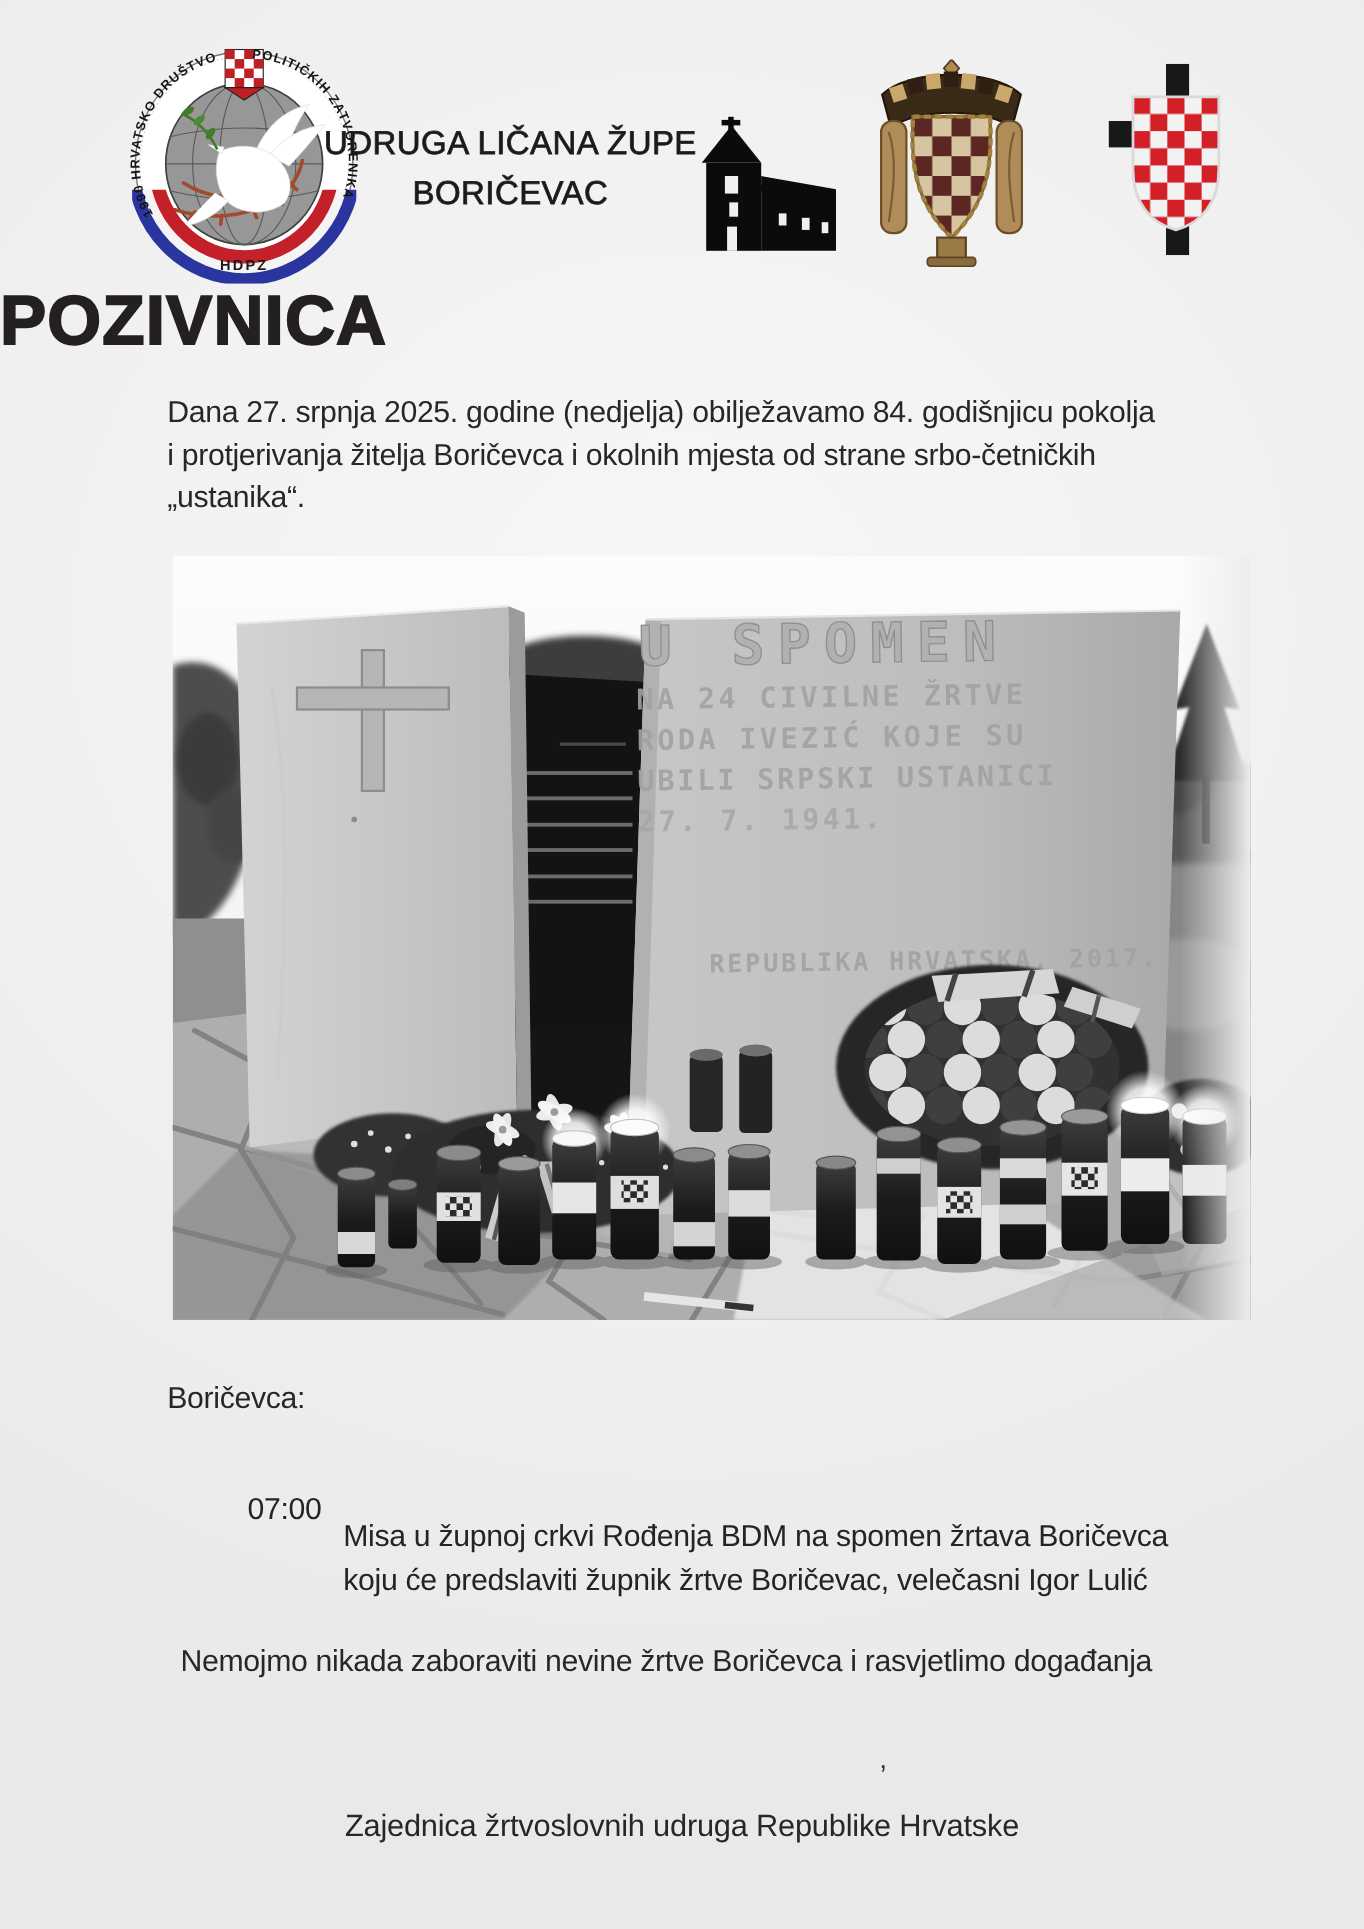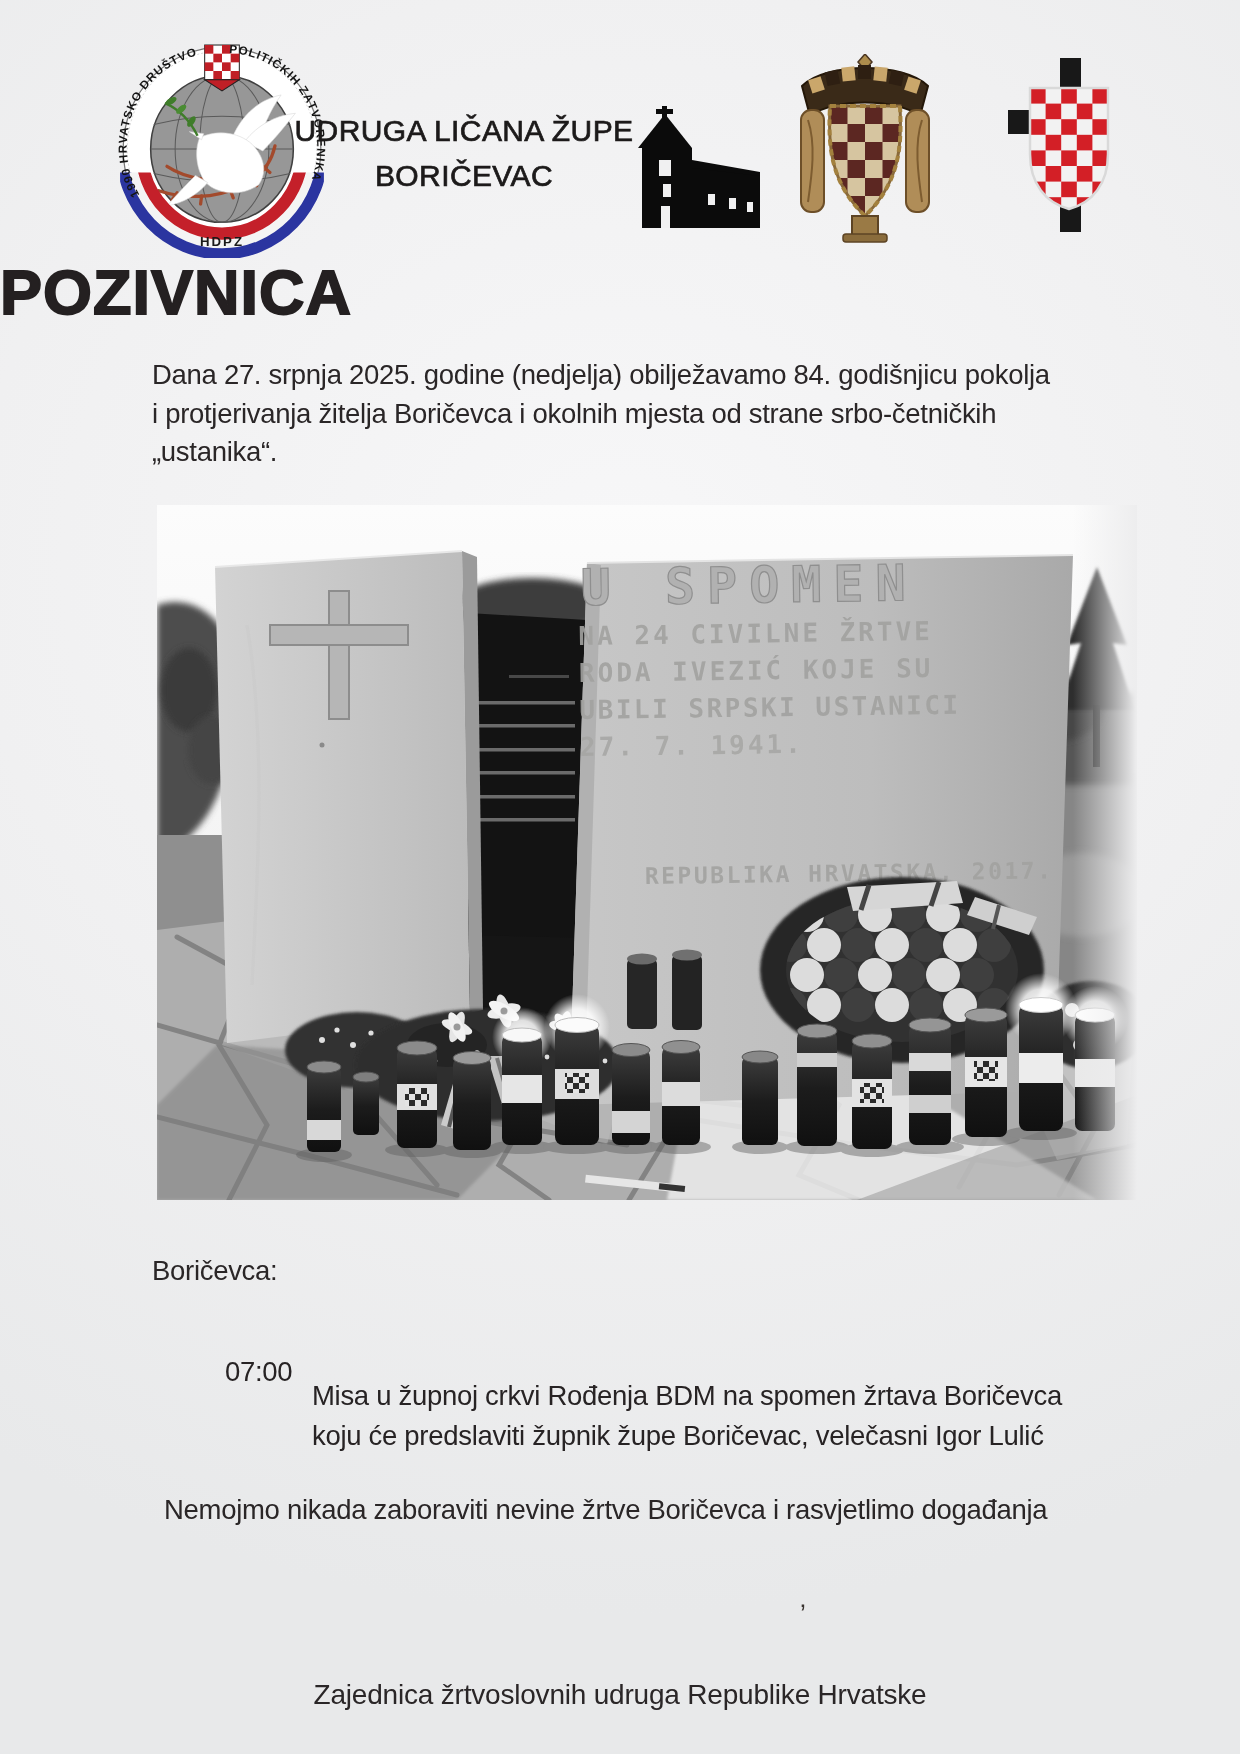--- a/index.html
+++ b/index.html
@@ -28,21 +28,21 @@
   
   .para{font-size:27.5px;line-height:38.5px;letter-spacing:-.3px;color:#2a2627;}
   .intro{left:152px;top:356px;}
   .program{left:152px;top:1252px;}
   .schedule{left:225px;top:1352px;display:flex;}
   .schedule .time{width:87px;font-size:27.5px;line-height:40px;letter-spacing:-.3px;}
   .schedule .sched-lines{font-size:27.5px;line-height:40px;letter-spacing:-.3px;margin-top:24px;}
   .closing{left:164px;top:1491px;text-align:right;}
   .stray{left:800px;top:1583px;font-size:26px;color:#39332f;}
   .footer{left:0;top:1644px;width:100%;text-align:center;
-    font-size:28px;letter-spacing:-.2px;color:#2a2627;margin-top:35px;}
+    font-size:28px;letter-spacing:-.2px;color:#2a2627;}
 
   
   .photo{left:157px;top:505px;width:980px;height:695px;}
 </style>
 </head>
 <body>
 
 <div class="page">
 
   <div class="abs hdpz-logo">
@@ -561,21 +561,21 @@
   </div>
 
   <div class="abs para program">
     <div class="line">Boričevca:</div>
   </div>
 
   <div class="abs schedule">
     <div class="time">07:00</div>
     <div class="sched-lines">
       <div class="line">Misa u župnoj crkvi Rođenja BDM na spomen žrtava Boričevca</div>
-      <div class="line">koju će predslaviti župnik župe Boričevac, velečasni Igor Lulić</div>
+      <div class="line">koju će predslaviti župnik žrtve Boričevac, velečasni Igor Lulić</div>
     </div>
   </div>
 
   <div class="abs para closing">
     <div class="line">Nemojmo nikada zaboraviti nevine žrtve Boričevca i rasvjetlimo događanja</div>
   </div>
 
   <div class="abs stray">‚</div>
 
   <div class="abs footer">Zajednica žrtvoslovnih udruga Republike Hrvatske</div>

